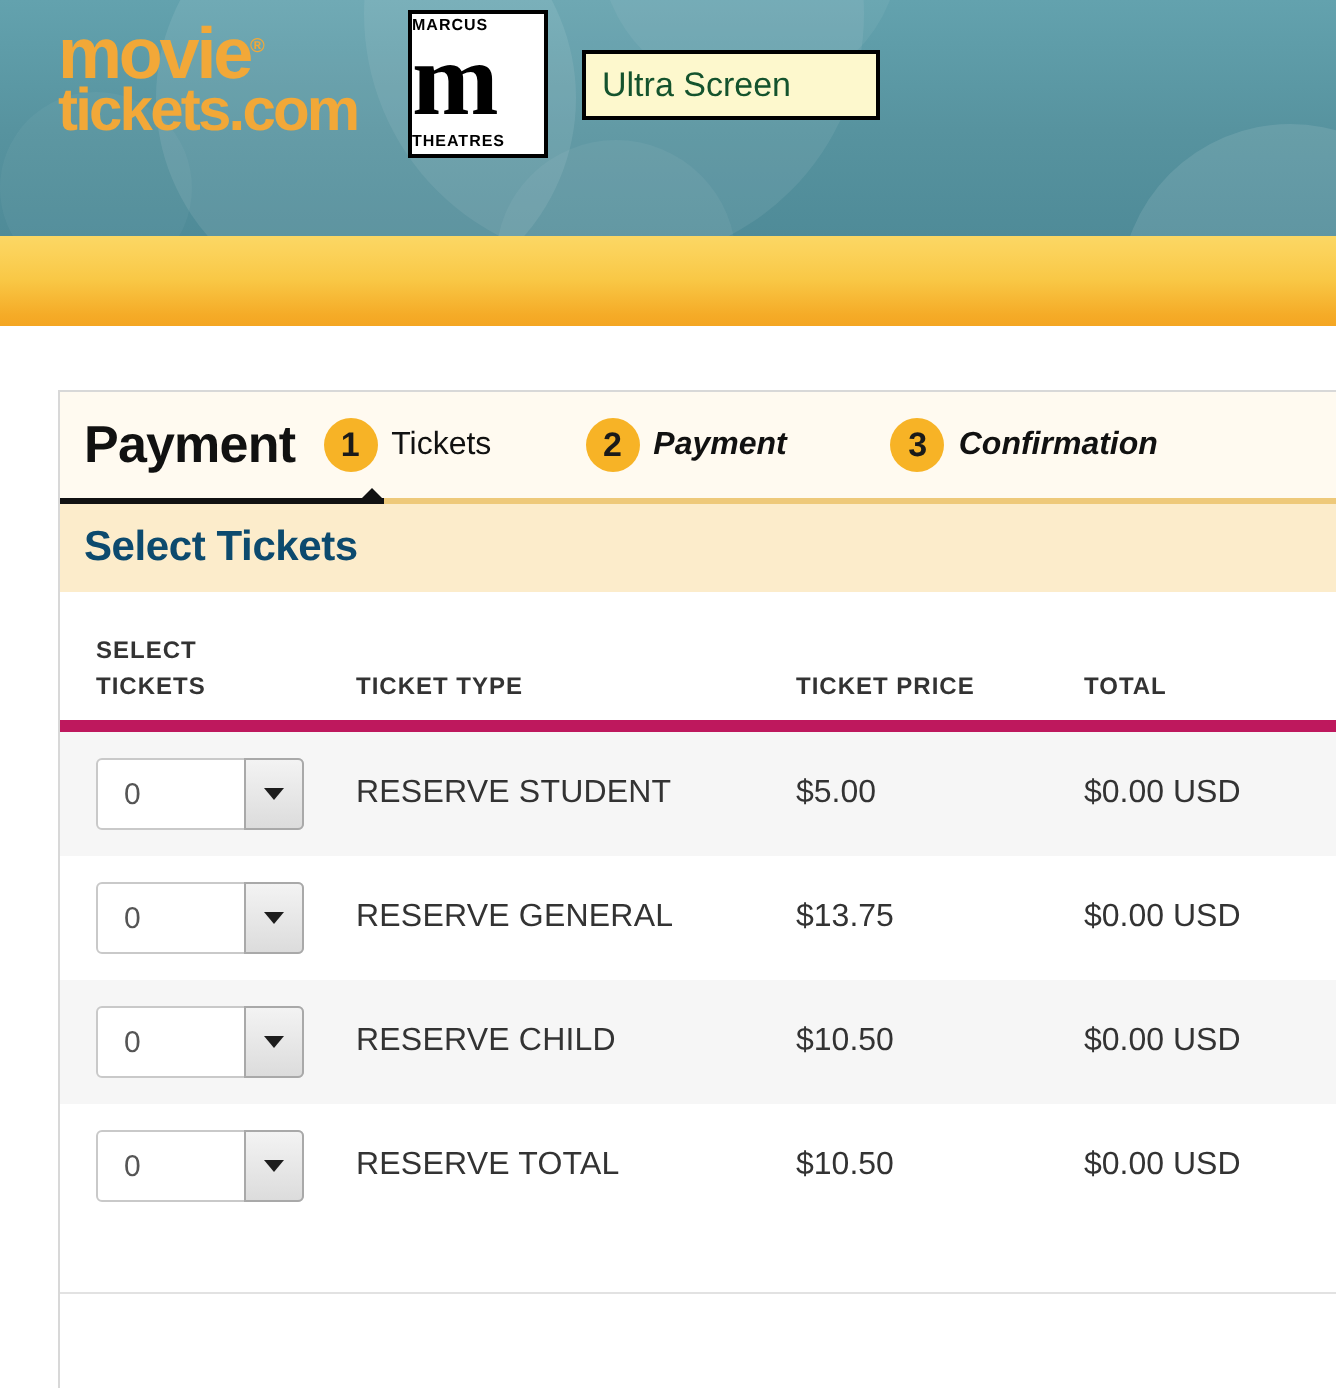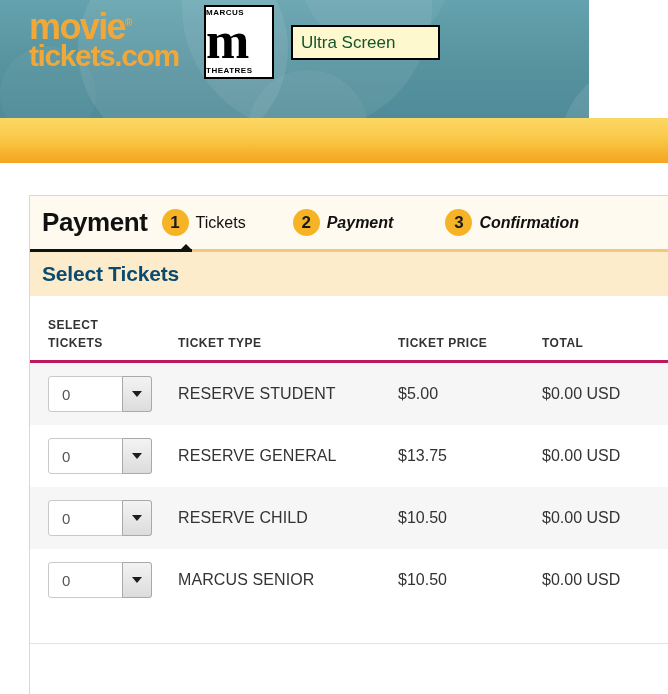--- a/index.html
+++ b/index.html
@@ -12,26 +12,25 @@
     height: 694px;
     background: #ffffff;
     font-family: "Liberation Sans", sans-serif;
     overflow: hidden;
     position: relative;
   }
 
   
   .site-header {
     position: relative;
-    width: 579px;
+    width: 668px;
     height: 118px;
     background: #5c9aa8;
     background: linear-gradient(180deg, #63a2ae 0%, #57939f 55%, #4f8b98 100%);
     overflow: hidden;
-    padding-left: 10px;
   }
   .deco-circle {
     position: absolute;
     border-radius: 50%;
     pointer-events: none;
   }
   .deco-c1 { width: 210px; height: 210px; left: 78px;  top: -56px; background: rgba(255,255,255,0.085); }
   .deco-c2 { width: 250px; height: 250px; left: 182px; top: -118px; background: rgba(255,255,255,0.07); }
   .deco-c3 { width: 150px; height: 150px; left: 300px; top: -102px; background: rgba(255,255,255,0.055); }
   .deco-c4 { width: 170px; height: 170px; left: 560px; top: 62px;  background: rgba(255,255,255,0.10); }
@@ -250,21 +249,21 @@
   .tix-table col.c-total { width: 152px; }
 
   .tix-table thead th {
     text-align: left;
     font-size: 12px;
     font-weight: bold;
     color: #333;
     letter-spacing: 0.5px;
     padding: 22px 0 10px 0;
     vertical-align: bottom;
-    border-bottom: 3px solid #be185d;
+    border-bottom: 6px solid #be185d;
   }
   .th-qty   { padding-left: 18px !important; }
   .th-type  { padding-left: 8px !important; }
   .th-price { padding-left: 6px !important; }
   .th-total { padding-left: 4px !important; }
   .th-qty .th-l1 { display: block; }
   .th-qty .th-l2 { display: block; margin-top: 4px; }
 
   .tix-table tbody td {
     font-size: 16px;
@@ -464,21 +463,21 @@
 
         <tr>
           <td class="td-qty">
             <div class="qty-select">
               <div class="qty-value">0</div>
               <div class="qty-arrow">
                   <span class="caret-down"></span>
                 </div>
             </div>
           </td>
-          <td class="td-type">MARCUS SENIOR</td>
+          <td class="td-type">RESERVE TOTAL</td>
           <td class="td-price">$10.50</td>
           <td class="td-total">$0.00 USD</td>
         </tr>
 
         <tr class="tfoot-rule-row">
           <td colspan="4">
               <div class="tfoot-rule"></div>
             </td>
         </tr>
 

